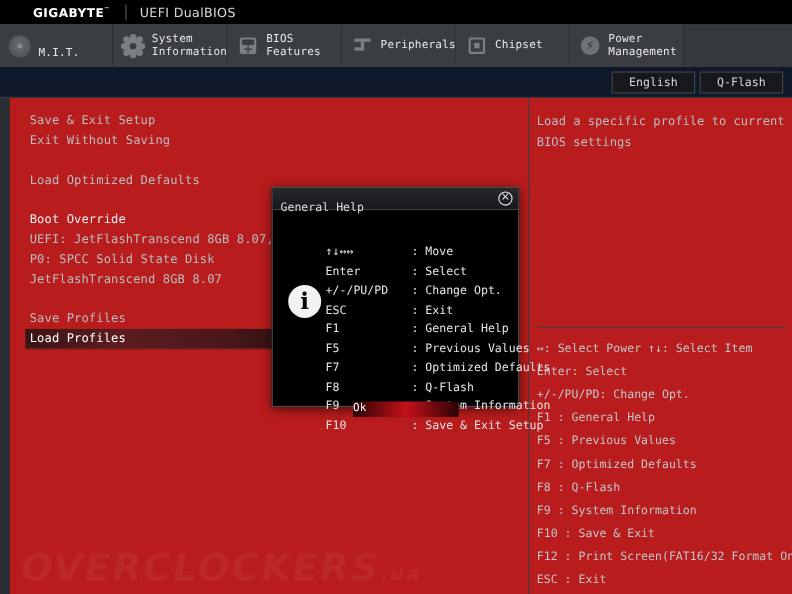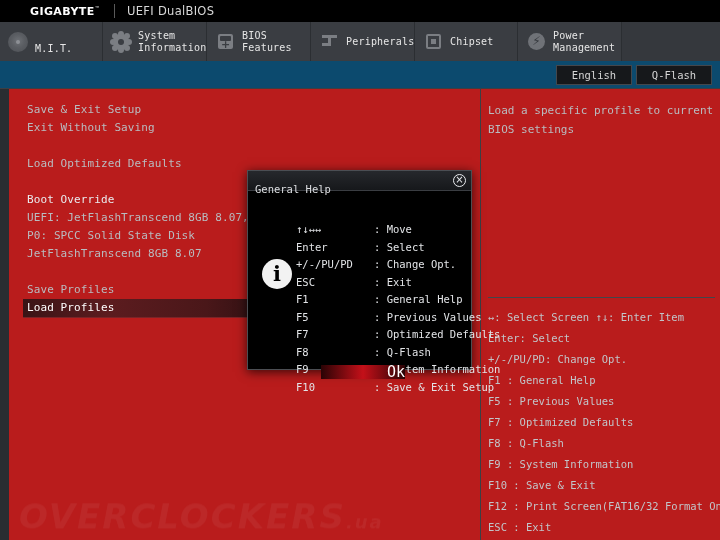--- a/index.html
+++ b/index.html
@@ -189,21 +189,21 @@
     border-top: 4.5px solid transparent;
     border-bottom: 4.5px solid transparent;
     border-left: 6px solid #e60012;
   }
 
   
   .subbar {
     position: absolute;
     left: 0; top: 61px;
     width: 720px; height: 28px;
-    background: #0c4a6e;
+    background: #0f172a;
     display: flex;
     justify-content: flex-end;
     align-items: center;
     padding-right: 8px;
     box-sizing: border-box;
     border-bottom: 1px solid #3c3f44;
   }
   .sub-btn {
     width: 76px; height: 20px;
     background: #16181b;
@@ -345,26 +345,26 @@
     color: #e2e4e7;
     white-space: pre;
   }
   .dlg-line .dk {
     display: inline-block;
     width: 78px;
   }
   .dlg-ok {
     position: absolute;
     left: 73px; top: 174px;
-    width: 84px; height: 14px;
+    width: 96px; height: 14px;
     background: linear-gradient(to right, #2a0305 0%, #c41019 50%, #2a0305 100%);
     color: #ffffff;
-    font-size: 15px;
+    font-size: 10px;
     line-height: 14px;
-    text-align: right;
+    text-align: left;
   }
 
   
   .watermark {
     position: absolute;
     left: 10px; bottom: 4px;
     font-family: "DejaVu Sans", "Liberation Sans", sans-serif;
     font-size: 34px;
     font-weight: bold;
     font-style: italic;
@@ -459,21 +459,21 @@
       <div class="menu-row">JetFlashTranscend 8GB 8.07</div>
       <div class="menu-row spacer"></div>
       <div class="menu-row">Save Profiles</div>
       <div class="menu-row sel">Load Profiles</div>
     </div>
 
     <div class="right-pane">
       <div class="help-text">Load a specific profile to current BIOS settings</div>
       <div class="hr-divider"></div>
       <div class="keys">
-        <div class="key-row">↔: Select Screen  ↑↓: Enter Item</div>
+        <div class="key-row">↔: Select Power  ↑↓: Select Item</div>
         <div class="key-row">Enter: Select</div>
         <div class="key-row">+/-/PU/PD: Change Opt.</div>
         <div class="key-row">F1  : General Help</div>
         <div class="key-row">F5  : Previous Values</div>
         <div class="key-row">F7  : Optimized Defaults</div>
         <div class="key-row">F8  : Q-Flash</div>
         <div class="key-row">F9  : System Information</div>
         <div class="key-row">F10 : Save &amp; Exit</div>
         <div class="key-row">F12 : Print Screen(FAT16/32 Format Only)</div>
         <div class="key-row">ESC : Exit</div>

